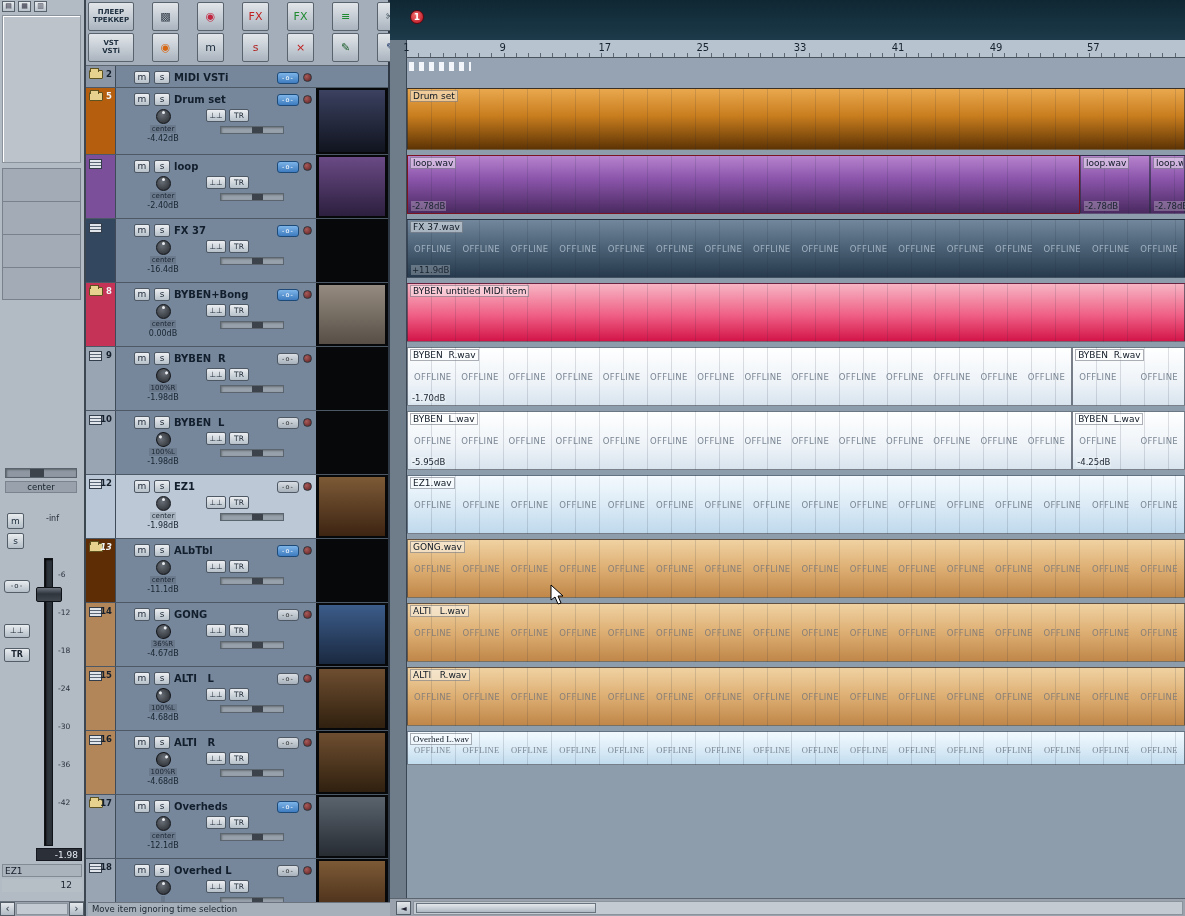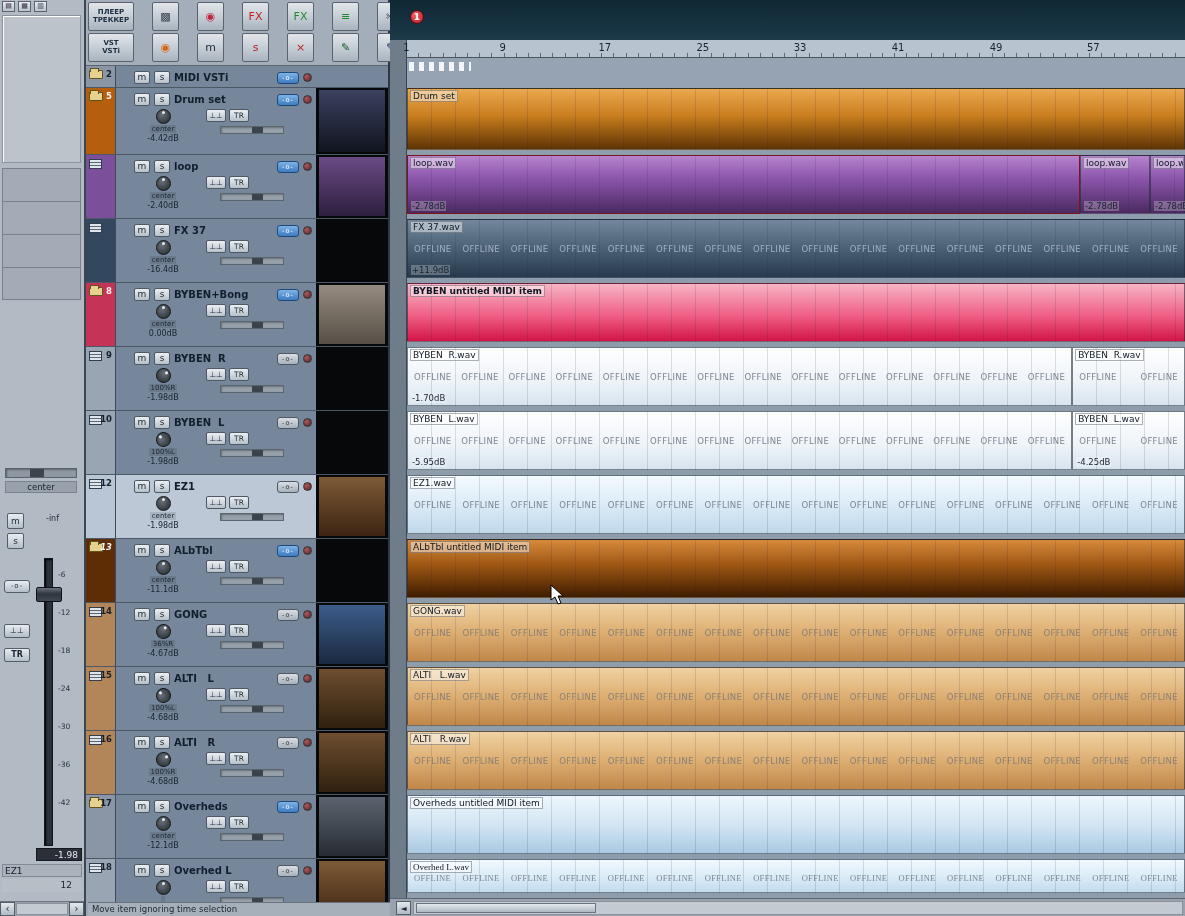--- a/index.html
+++ b/index.html
@@ -706,21 +706,21 @@
               <span>OFFLINE</span>
               <span>OFFLINE</span>
               <span>OFFLINE</span>
               <span>OFFLINE</span>
               <span>OFFLINE</span>
               <span>OFFLINE</span>
             </div>
             <div class="evt-db">+11.9dB</div>
           </div>
         </div>
-        <div class="lane" style="height: 64px; font-weight: bold;">
+        <div class="lane" style="height: 64px;">
           <div class="evt" style="left: 0%; width: 100%; background: repeating-linear-gradient(90deg, rgba(0, 0, 0, 0) 0px, rgba(0, 0, 0, 0) 23px, rgba(25, 35, 55, 0.14) 23px, rgba(25, 35, 55, 0.14) 24px), linear-gradient(rgb(247, 181, 196), rgb(239, 95, 133) 55%, rgb(211, 21, 73));">
             <div class="evt-label">BYBEN untitled MIDI item</div>
           </div>
         </div>
         <div class="lane" style="height: 64px;">
           <div class="evt" style="left: 0%; width: 85.5%; background: repeating-linear-gradient(90deg, rgba(0, 0, 0, 0) 0px, rgba(0, 0, 0, 0) 23px, rgba(25, 35, 55, 0.14) 23px, rgba(25, 35, 55, 0.14) 24px), linear-gradient(rgb(255, 255, 255), rgb(238, 243, 248) 60%, rgb(216, 228, 238));">
             <div class="evt-label">BYBEN  R.wav</div>
             <div class="offline-row" style="color: rgb(123, 135, 148);">
               <span>OFFLINE</span>
               <span>OFFLINE</span>
@@ -794,25 +794,20 @@
               <span>OFFLINE</span>
               <span>OFFLINE</span>
               <span>OFFLINE</span>
               <span>OFFLINE</span>
               <span>OFFLINE</span>
               <span>OFFLINE</span>
             </div>
           </div>
         </div>
         <div class="lane" style="height: 64px;">
-          <div class="evt" style="left: 0%; width: 100%; background: repeating-linear-gradient(90deg, rgba(0, 0, 0, 0) 0px, rgba(0, 0, 0, 0) 23px, rgba(25, 35, 55, 0.14) 23px, rgba(25, 35, 55, 0.14) 24px), linear-gradient(rgb(214, 138, 58), rgb(156, 85, 18) 45%, rgb(63, 29, 1));">
-            <div class="evt-label">ALbTbl untitled MIDI item</div>
-          </div>
-        </div>
-        <div class="lane" style="height: 64px;">
           <div class="evt" style="left: 0%; width: 100%; background: repeating-linear-gradient(90deg, rgba(0, 0, 0, 0) 0px, rgba(0, 0, 0, 0) 23px, rgba(25, 35, 55, 0.14) 23px, rgba(25, 35, 55, 0.14) 24px), linear-gradient(rgb(240, 210, 162), rgb(221, 174, 114) 50%, rgb(192, 135, 73));">
             <div class="evt-label">GONG.wav</div>
             <div class="offline-row" style="color: rgb(138, 128, 120);">
               <span>OFFLINE</span>
               <span>OFFLINE</span>
               <span>OFFLINE</span>
               <span>OFFLINE</span>
               <span>OFFLINE</span>
               <span>OFFLINE</span>
               <span>OFFLINE</span>
@@ -867,25 +862,20 @@
               <span>OFFLINE</span>
               <span>OFFLINE</span>
               <span>OFFLINE</span>
               <span>OFFLINE</span>
               <span>OFFLINE</span>
               <span>OFFLINE</span>
               <span>OFFLINE</span>
             </div>
           </div>
         </div>
-        <div class="lane" style="height: 64px;">
-          <div class="evt" style="left: 0%; width: 100%; background: repeating-linear-gradient(90deg, rgba(0, 0, 0, 0) 0px, rgba(0, 0, 0, 0) 23px, rgba(25, 35, 55, 0.14) 23px, rgba(25, 35, 55, 0.14) 24px), linear-gradient(rgb(238, 246, 252), rgb(211, 230, 243) 50%, rgb(170, 201, 226));">
-            <div class="evt-label">Overheds untitled MIDI item</div>
-          </div>
-        </div>
         <div class="lane" style="height: 39px; font-family: Liberation Serif, serif;">
           <div class="evt" style="left: 0%; width: 100%; background: repeating-linear-gradient(90deg, rgba(0, 0, 0, 0) 0px, rgba(0, 0, 0, 0) 23px, rgba(25, 35, 55, 0.14) 23px, rgba(25, 35, 55, 0.14) 24px), linear-gradient(rgb(242, 249, 254), rgb(220, 236, 247) 50%, rgb(194, 220, 238));">
             <div class="evt-label">Overhed L.wav</div>
             <div class="offline-row" style="color: rgb(123, 135, 148);">
               <span>OFFLINE</span>
               <span>OFFLINE</span>
               <span>OFFLINE</span>
               <span>OFFLINE</span>
               <span>OFFLINE</span>
               <span>OFFLINE</span>

